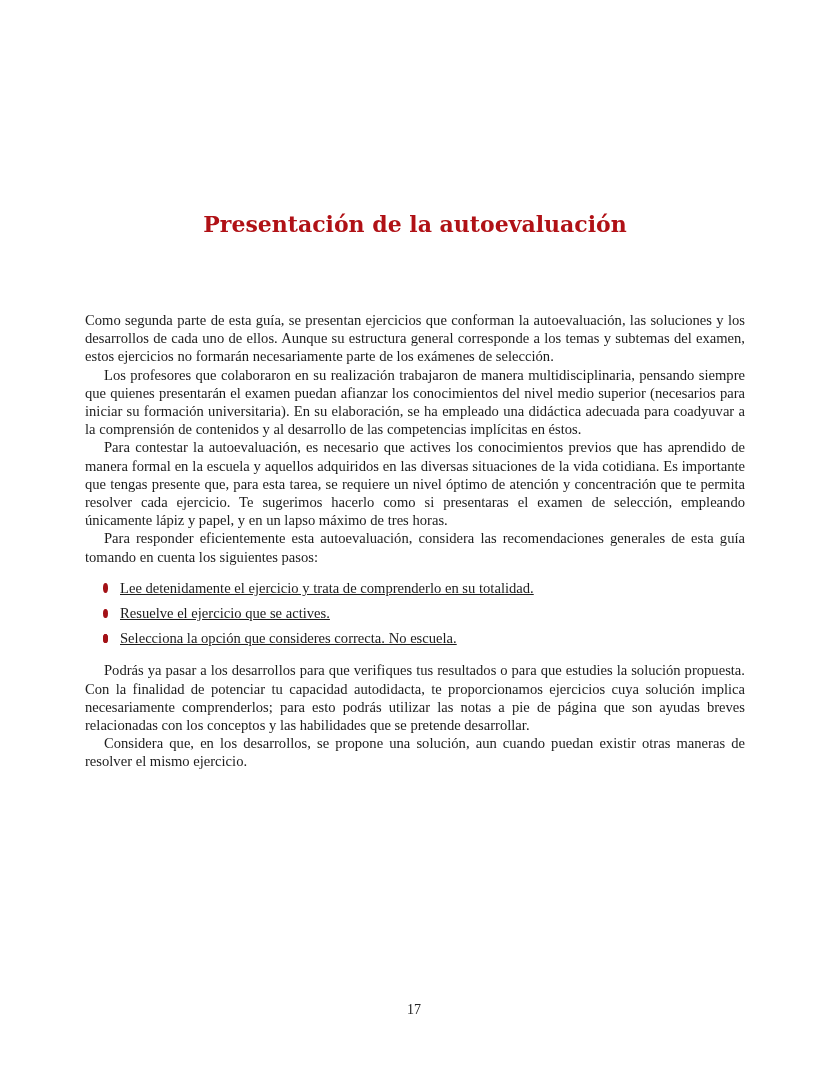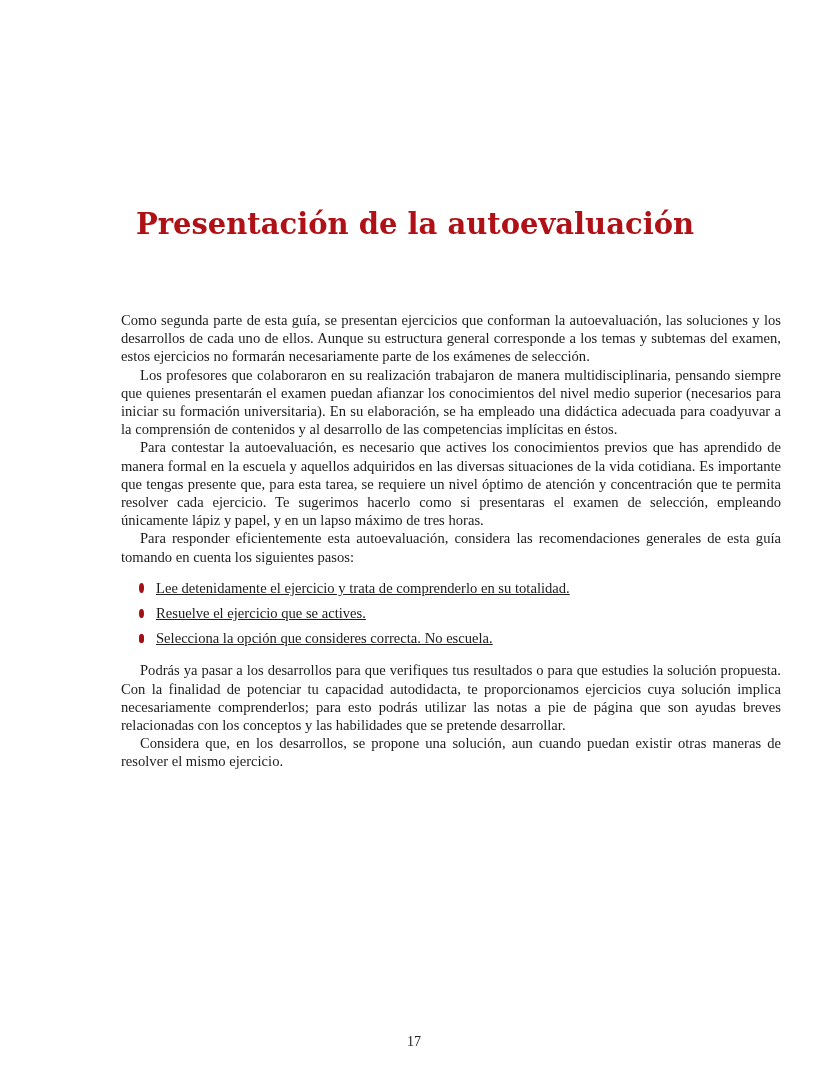--- a/index.html
+++ b/index.html
@@ -20,35 +20,34 @@
   }
   .doc-title {
     position: absolute;
     top: 205px;
     left: 85px;
     width: 660px;
     margin: 0;
     text-align: center;
     font-family: "DejaVu Serif", serif;
     font-weight: bold;
-    font-size: 29px;
+    font-size: 22px;
     line-height: 38px;
     color: var(--title-color, #b01116);
     letter-spacing: 0px;
   }
   .body-text {
     position: absolute;
     top: 311px;
     left: 85px;
     width: 660px;
     font-size: 14.6px;
     line-height: 18.2px;
     color: #1c1c1c;
     text-align: justify;
-    margin-left: 36px;
   }
   .body-text p {
     margin: 0;
   }
   .body-text p.indent {
     text-indent: 19px;
   }
   ul.steps {
     list-style: none;
     margin: 13px 0 14px 0;
@@ -71,21 +70,20 @@
   }
   .page-number {
     position: absolute;
     top: 1001px;
     left: 0;
     width: 100%;
     text-align: center;
     font-size: 14px;
     line-height: 18px;
     color: #222222;
-    margin-top: 32px;
   }
 </style>
 </head>
 <body>
 
 <div class="page">
 
   <h1 class="doc-title">Presentación de la autoevaluación</h1>
 
   <div class="body-text">

